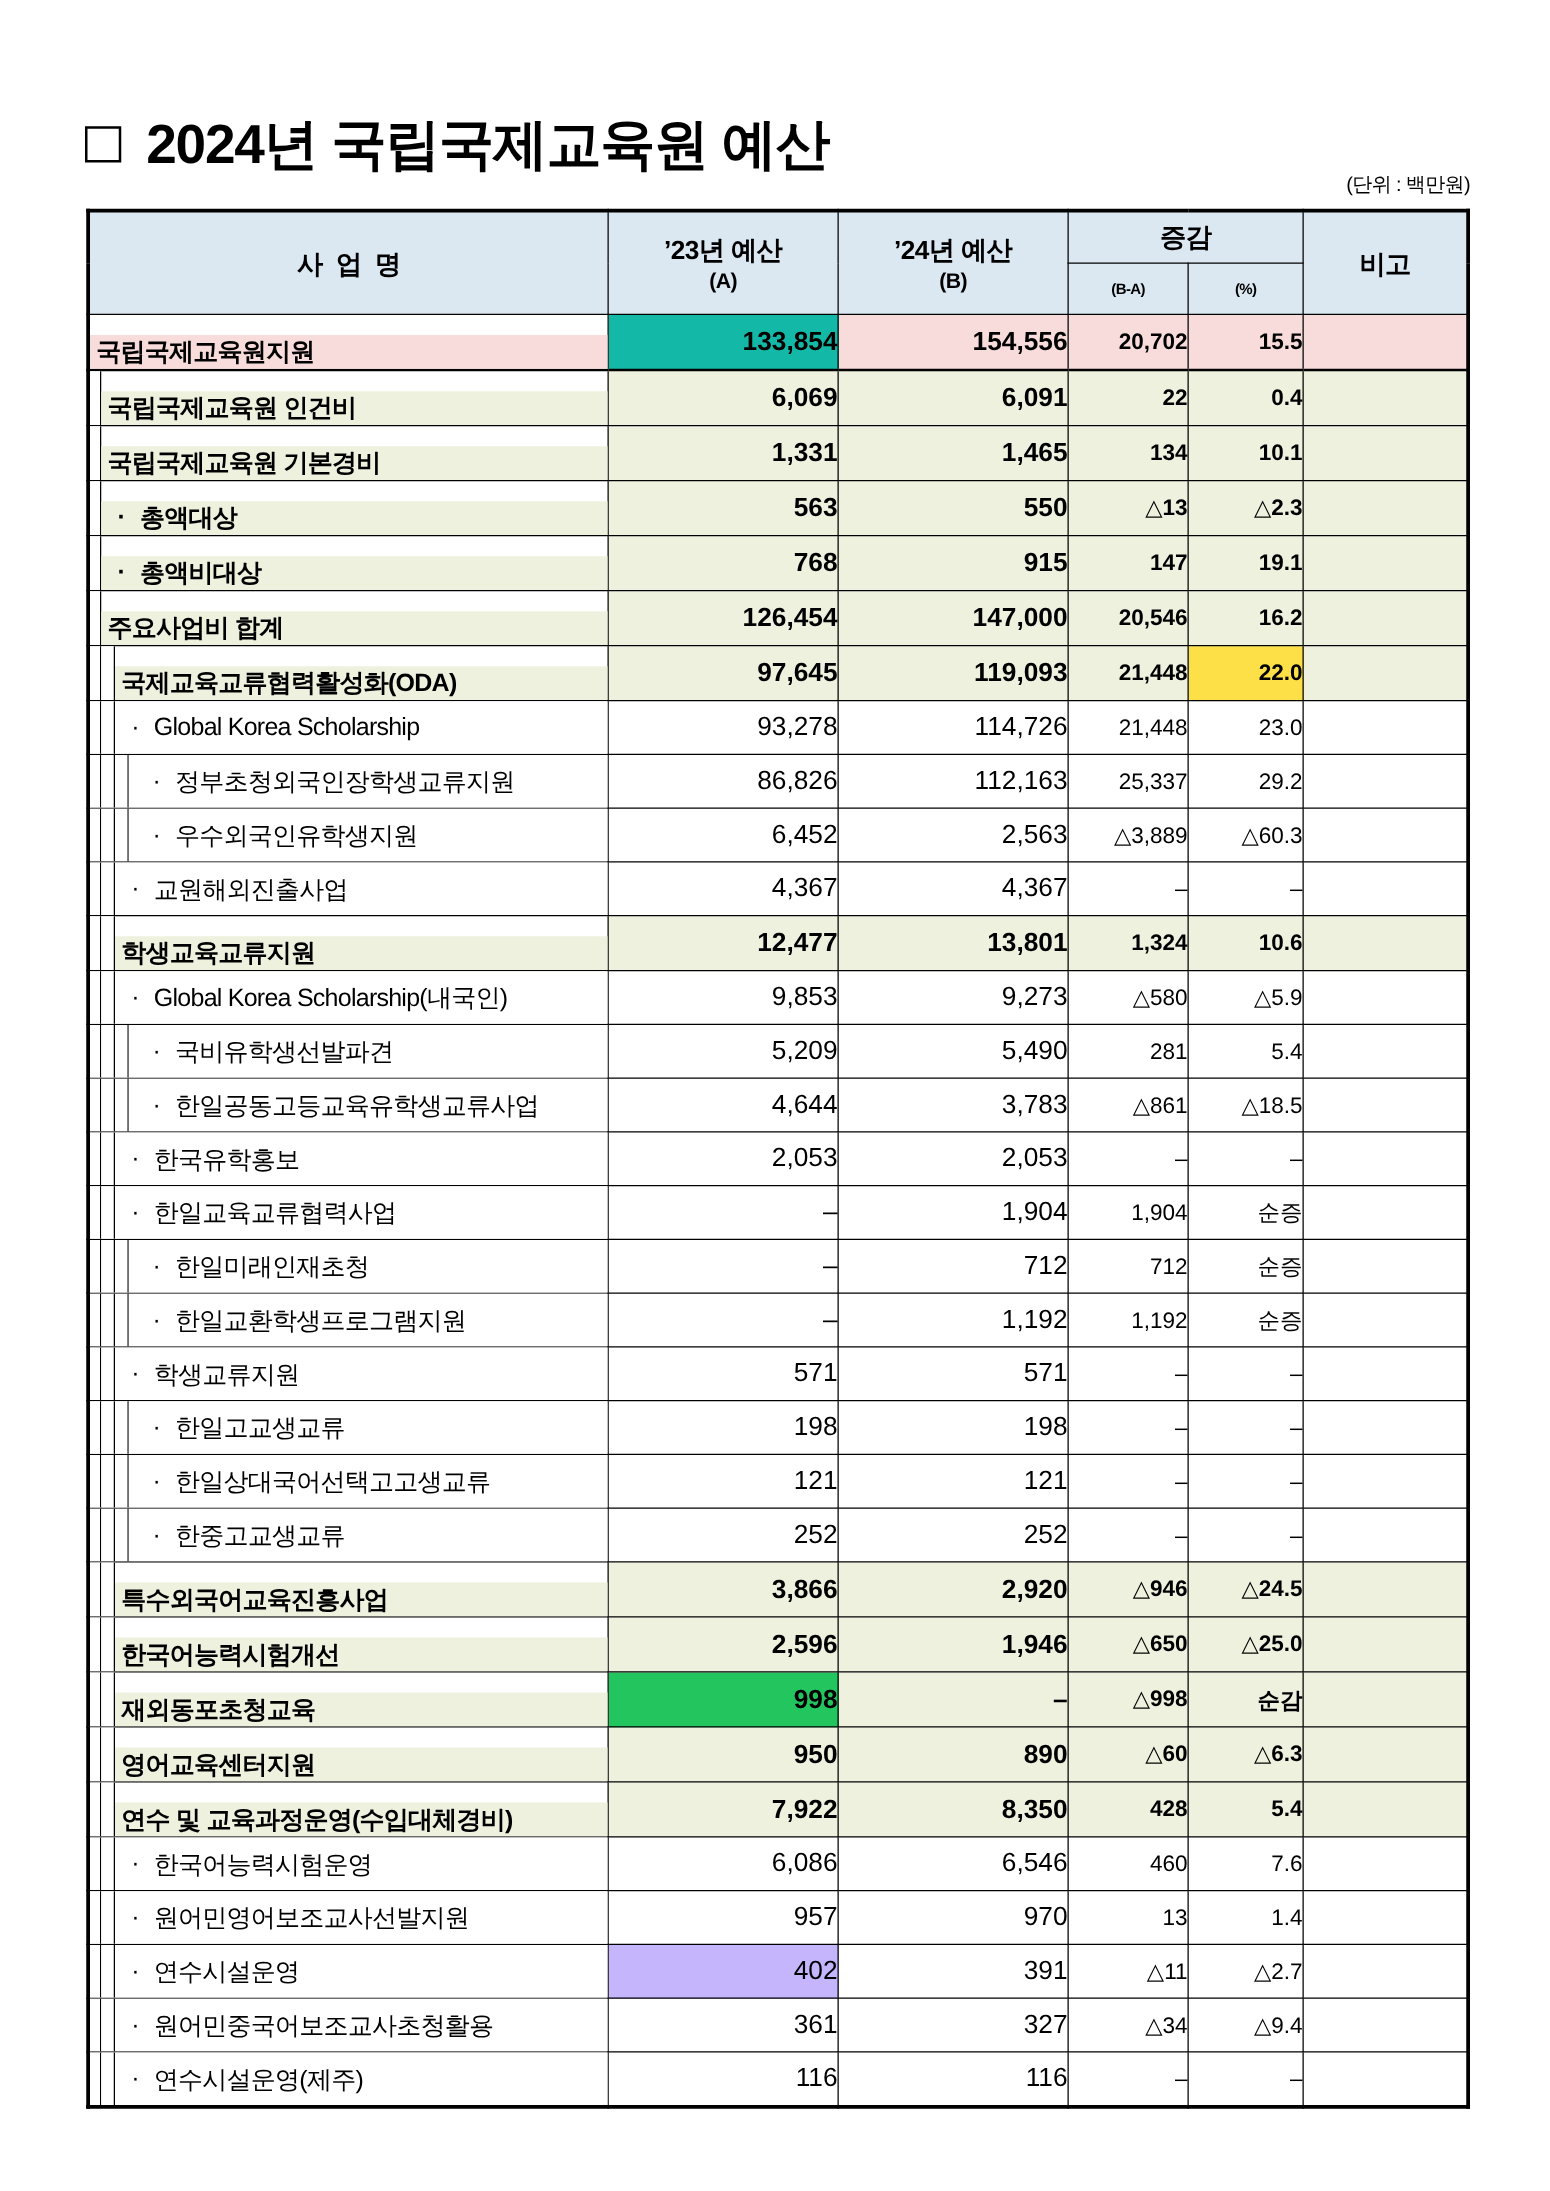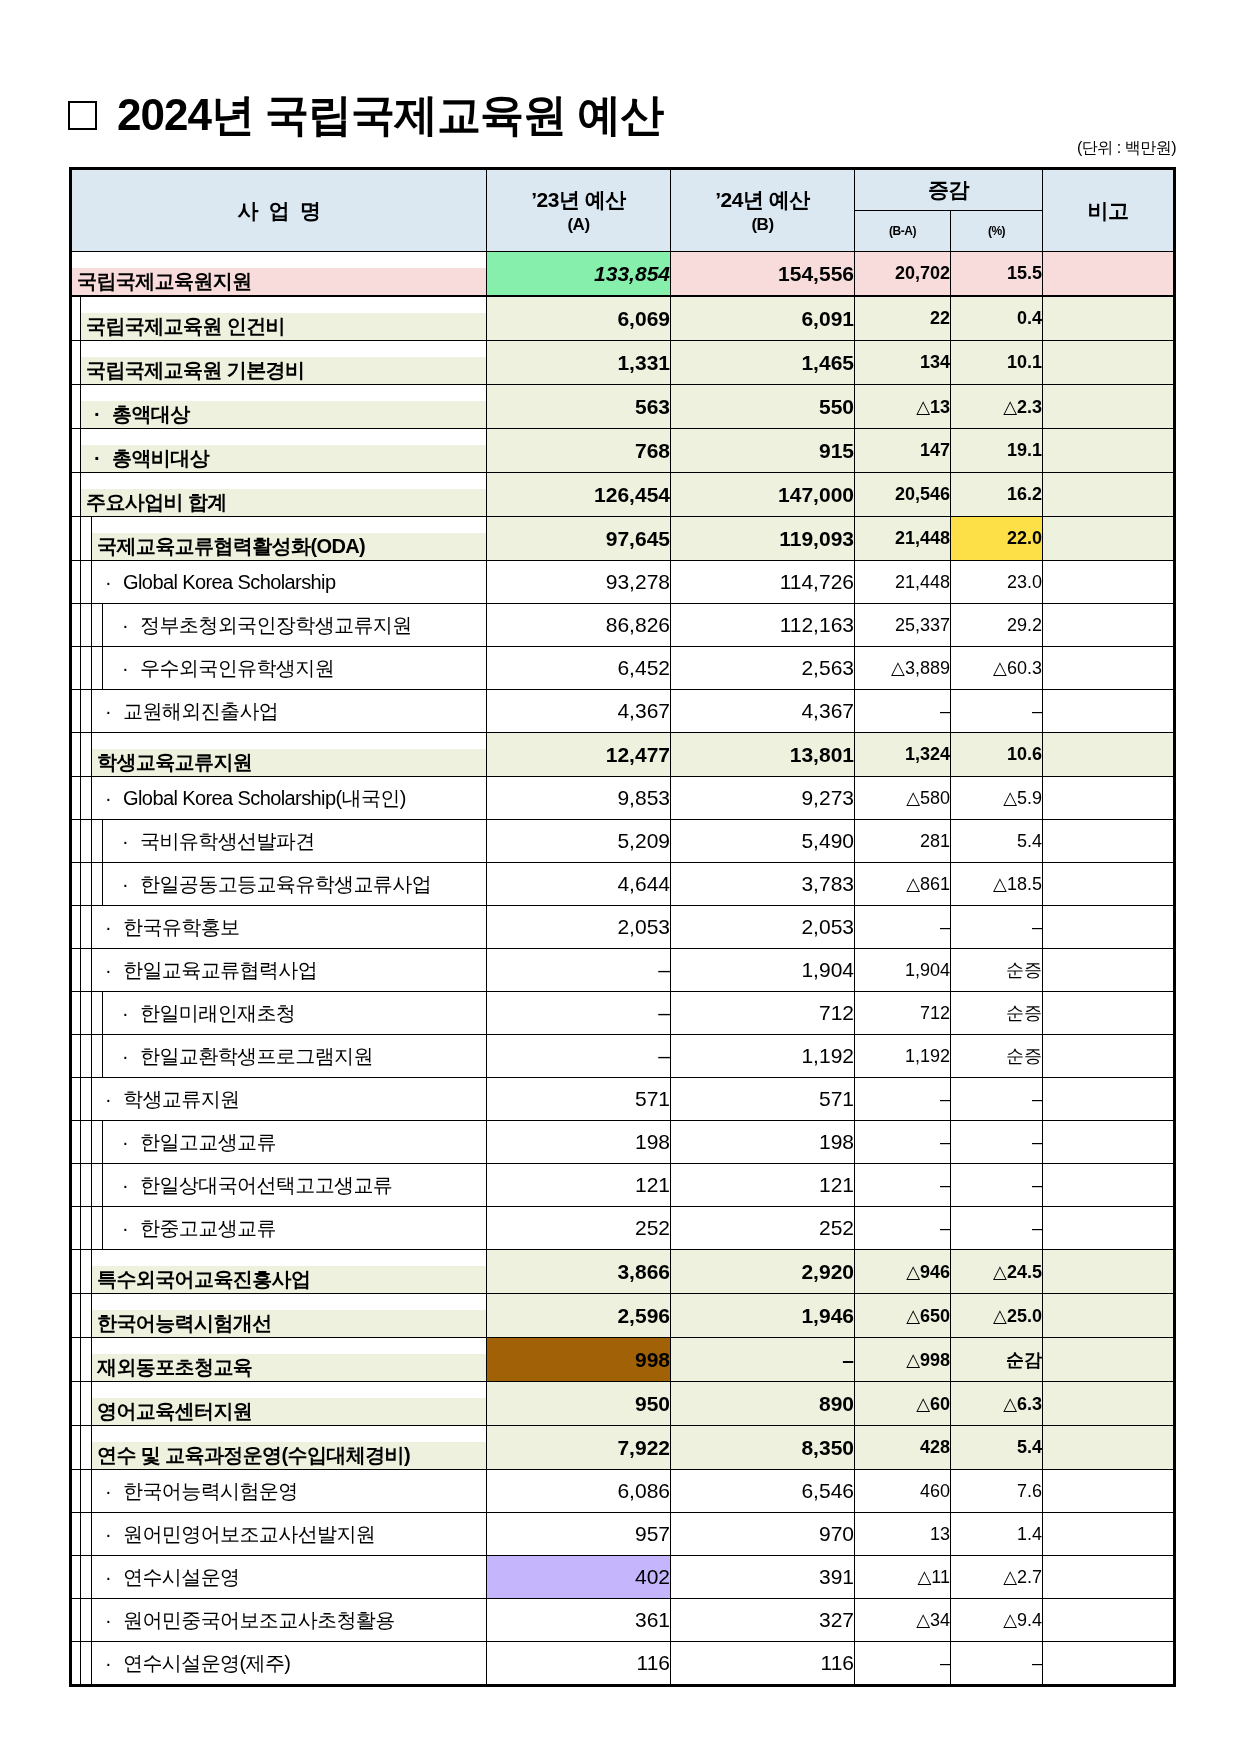--- a/index.html
+++ b/index.html
@@ -88,21 +88,21 @@
     </thead>
     <tbody id="rows">
         <tr class="total">
           <td class="name">
             <div class="nm">
               <div class="lbl" style="background: rgb(248, 220, 219); padding-left: 5px;">
                 <span>국립국제교육원지원</span>
               </div>
             </div>
           </td>
-          <td class="num" style="background: #86efac; font-style: italic;">133,854</td>
+          <td class="num" style="background: #14b8a6;">133,854</td>
           <td class="num" style="background: rgb(248, 220, 219);">154,556</td>
           <td class="chg" style="background: rgb(248, 220, 219);">20,702</td>
           <td class="chg dotl" style="background: rgb(248, 220, 219);">15.5</td>
           <td class="note" style="background: rgb(248, 220, 219);"></td>
         </tr>
         <tr class="section">
           <td class="name">
             <div class="nm">
               <i class="sp s1"></i>
               <div class="lbl" style="background: rgb(238, 241, 222); padding-left: 5px;">
@@ -509,21 +509,21 @@
         <tr class="section">
           <td class="name">
             <div class="nm">
               <i class="sp s1"></i>
               <i class="sp s2"></i>
               <div class="lbl" style="background: rgb(238, 241, 222); padding-left: 5px;">
                 <span>재외동포초청교육</span>
               </div>
             </div>
           </td>
-          <td class="num" style="background: #a16207;">998</td>
+          <td class="num" style="background: #22c55e;">998</td>
           <td class="num" style="background: rgb(238, 241, 222);">–</td>
           <td class="chg" style="background: rgb(238, 241, 222);">△998</td>
           <td class="chg dotl" style="background: rgb(238, 241, 222);">순감</td>
           <td class="note" style="background: rgb(238, 241, 222);"></td>
         </tr>
         <tr class="section">
           <td class="name">
             <div class="nm">
               <i class="sp s1"></i>
               <i class="sp s2"></i>

